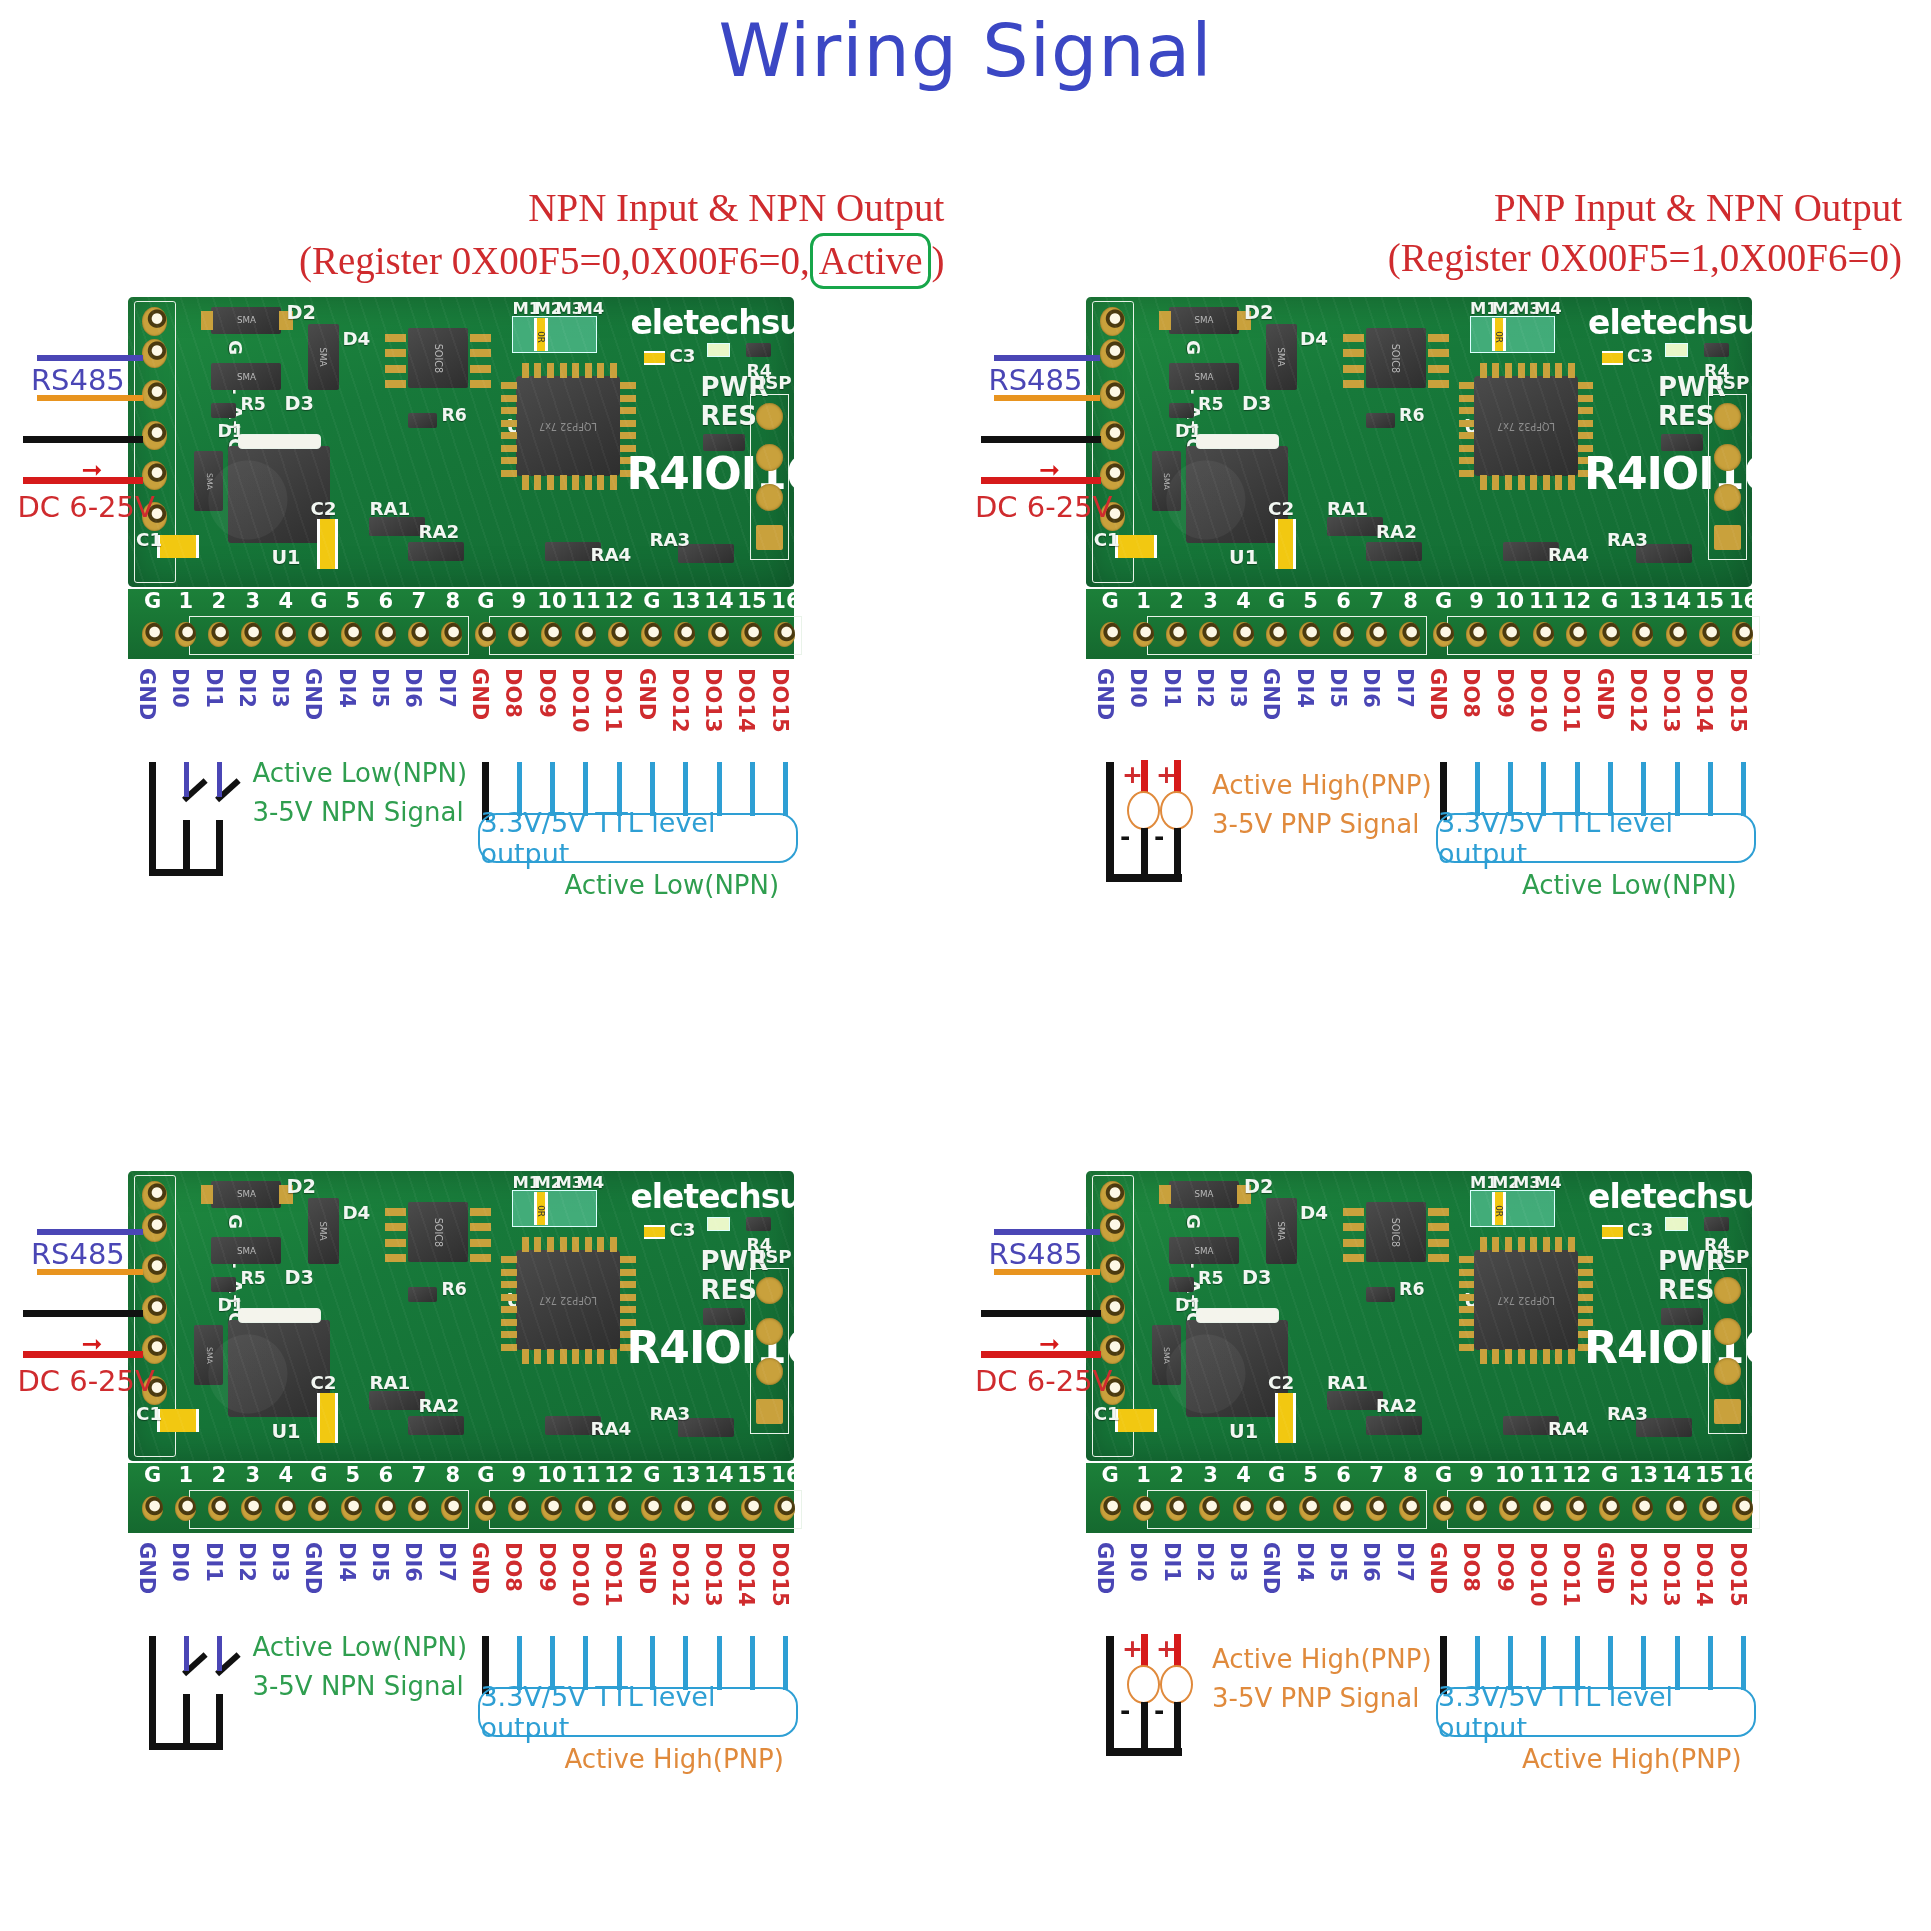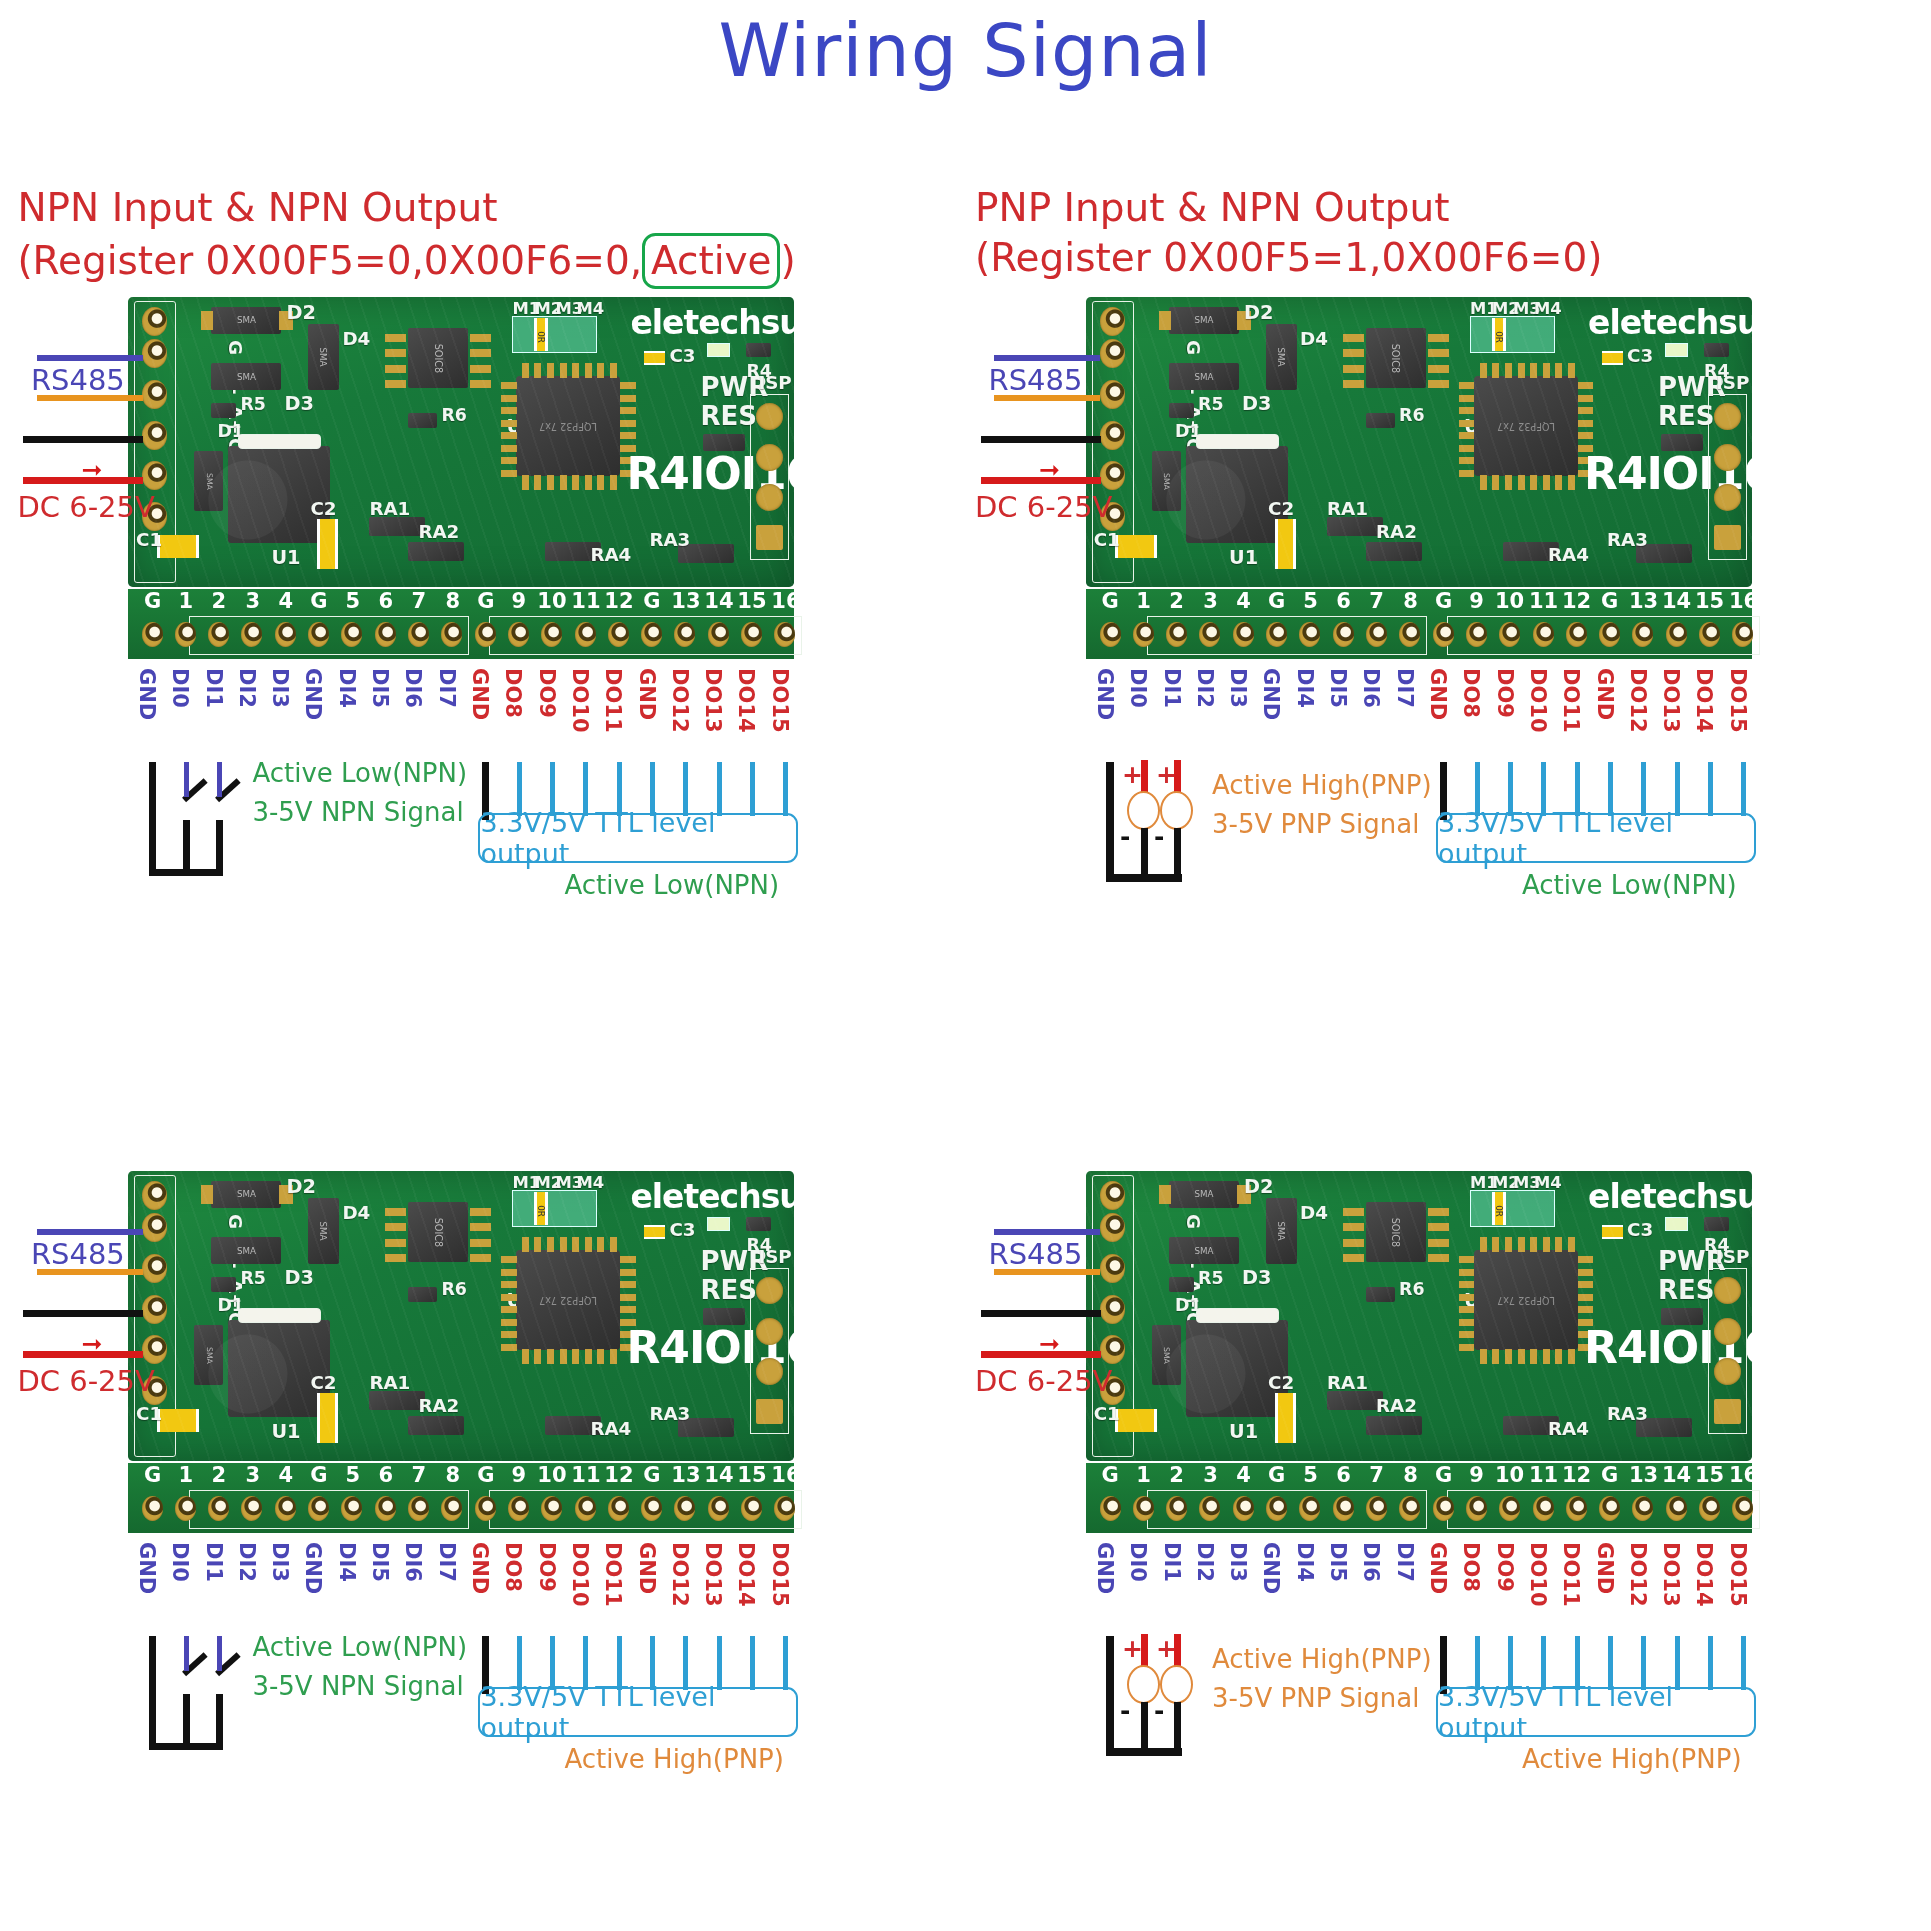--- a/index.html
+++ b/index.html
@@ -13,21 +13,21 @@
     position:absolute; top:7.7px; left:0; width:1931px;
     text-align:center; font-size:73px; color:#3b47c4;
     font-family:"DejaVu Sans", sans-serif; letter-spacing:1px;
   }
   .panel{ position:absolute; width:927px; height:763px; }
   .p-tl{ left:17.4px;  top:183px; }
   .p-tr{ left:975px;top:183px; }
   .p-bl{ left:17.4px;  top:1057px;}
   .p-br{ left:975px;top:1057px;}
 
-  .ptitle{ text-align:left; color:#cf2b2e; font-size:39px; line-height:50px; white-space:nowrap;}
+  .ptitle{ text-align:right; color:#cf2b2e; font-size:39px; line-height:50px; white-space:nowrap;font-family:Liberation Serif, serif;}
   .ptitle .l2{ display:inline-block; position:relative;}
   .dflt-badge{ border:3.9px solid #17a64a; border-radius:13.5px; padding:0 5.8px; display:inline-block; }
 
   
   .board{
     position:absolute; left:111px; top:114px; width:666px; height:290px;
     background:linear-gradient(160deg,#1f8a3f 0%,#17793a 35%,#136b33 100%);
     border-radius:4.8px; overflow:hidden;
     box-shadow:inset 0 0 39px rgba(0,0,0,.28);
   }
@@ -59,21 +59,21 @@
   
   .vlab{ position:absolute; font-size:21px; font-weight:600; white-space:nowrap;
          transform:rotate(90deg); transform-origin:left top; font-family:"DejaVu Sans",sans-serif;}
   .vlab.di{ color:#4a46b5; }
   .vlab.do{ color:#cf2b2e; }
   .vlab.gndr{ color:#cf2b2e; }
 
   .ann{ position:absolute; white-space:nowrap; font-size:26px; }
   .ann.green{ color:#2f9e4f; }
   .ann.orange{ color:#e08a3c; }
-  .ttlbox{ position:absolute; border:2.9px solid #2e9fd4; border-radius:11px;
+  .ttlbox{ position:absolute; border:2.9px solid #2e9fd4; border-radius:19px;
            color:#2e9fd4; font-size:27px; display:flex; align-items:center; justify-content:center; }
   .wire{ position:absolute; }
   .lbl-rs485{ position:absolute; color:#4a46b5; font-size:29px; }
   .lbl-dc{ position:absolute; color:#cf2b2e; font-size:29px; }
   .pnpoval{ position:absolute; border:2.9px solid #e08a3c; border-radius:50%; }
   .plus{ position:absolute; color:#cf2b2e; font-size:25px; font-weight:bold;}
   .minus{ position:absolute; color:#111; font-size:25px; font-weight:bold;}
 </style>
 </head>
 <body>

